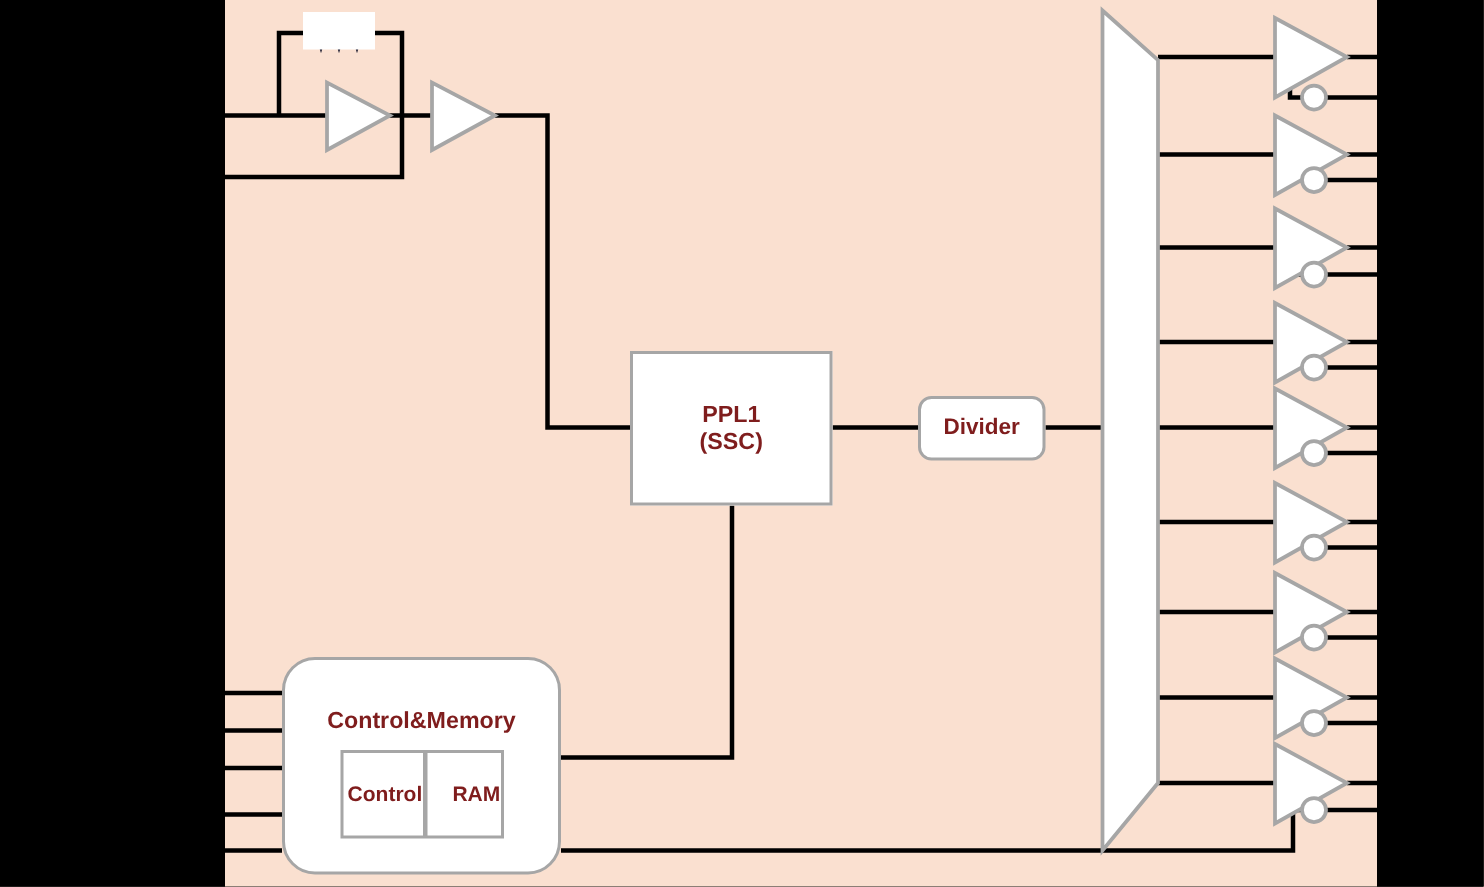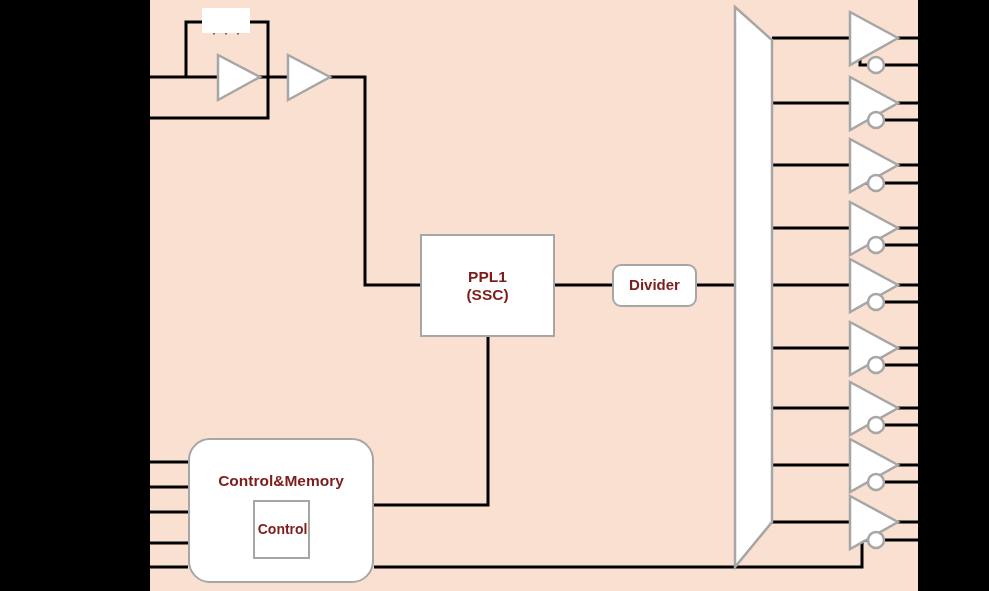--- a/index.html
+++ b/index.html
@@ -141,17 +141,20 @@
     <div class="blk" id="divider">
       <span>Divider</span>
     </div>
 
     <div class="blk" id="ctrlmem">
       <span>Control&amp;Memory</span>
       <div class="subrow">
         <div class="sub">
           <span>Control</span>
         </div>
+        <div class="sub r">
+          <span>RAM</span>
+        </div>
       </div>
     </div>
 
   </div>
 </div>
 
 </body></html>

